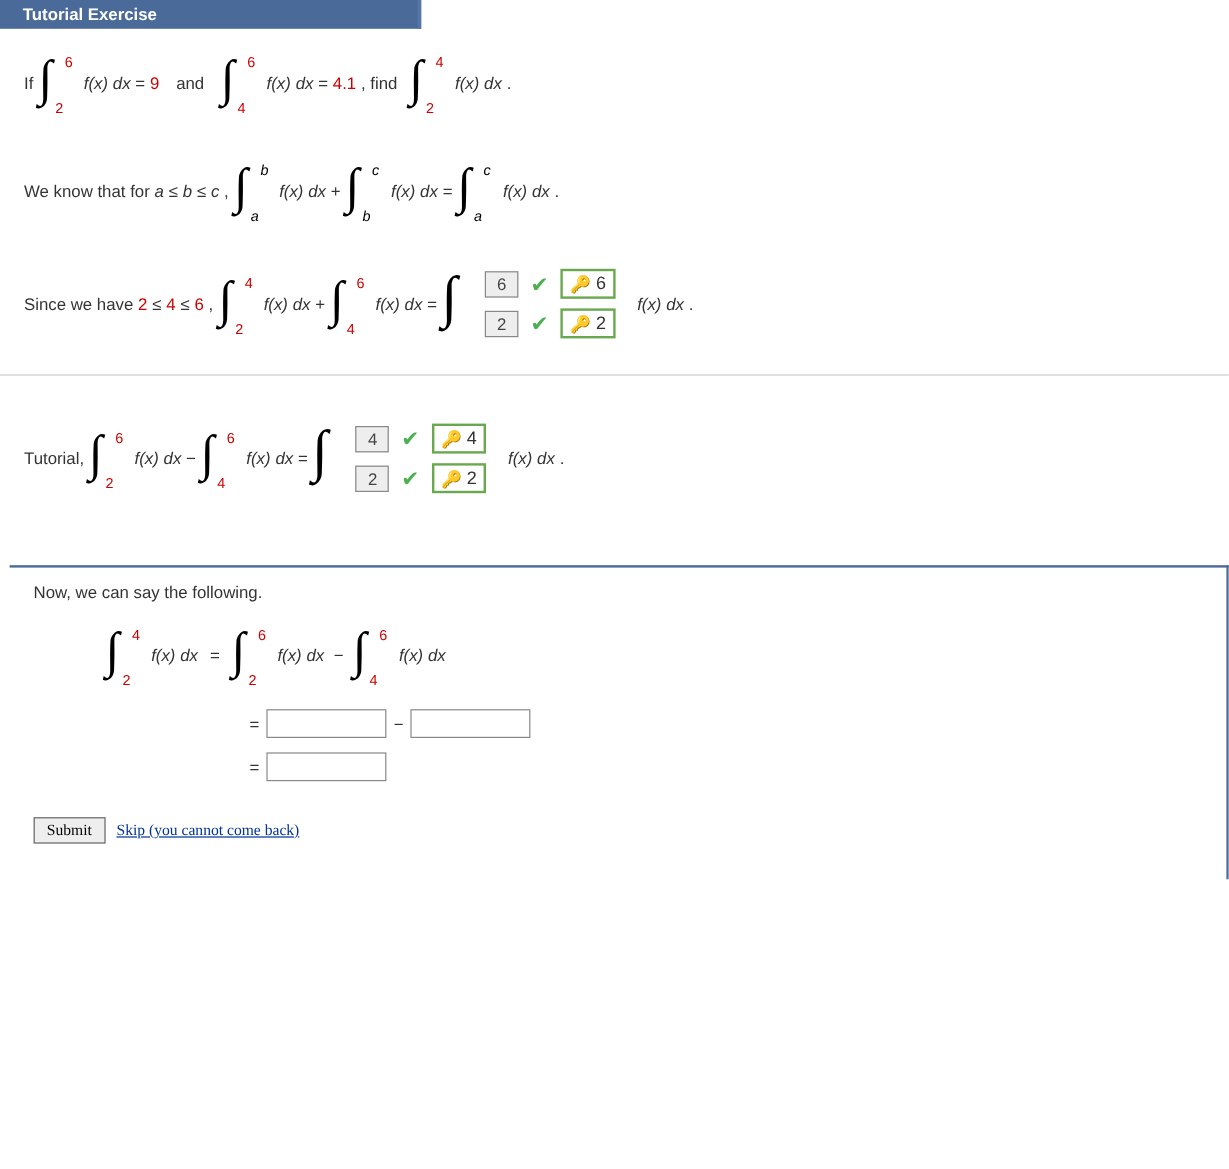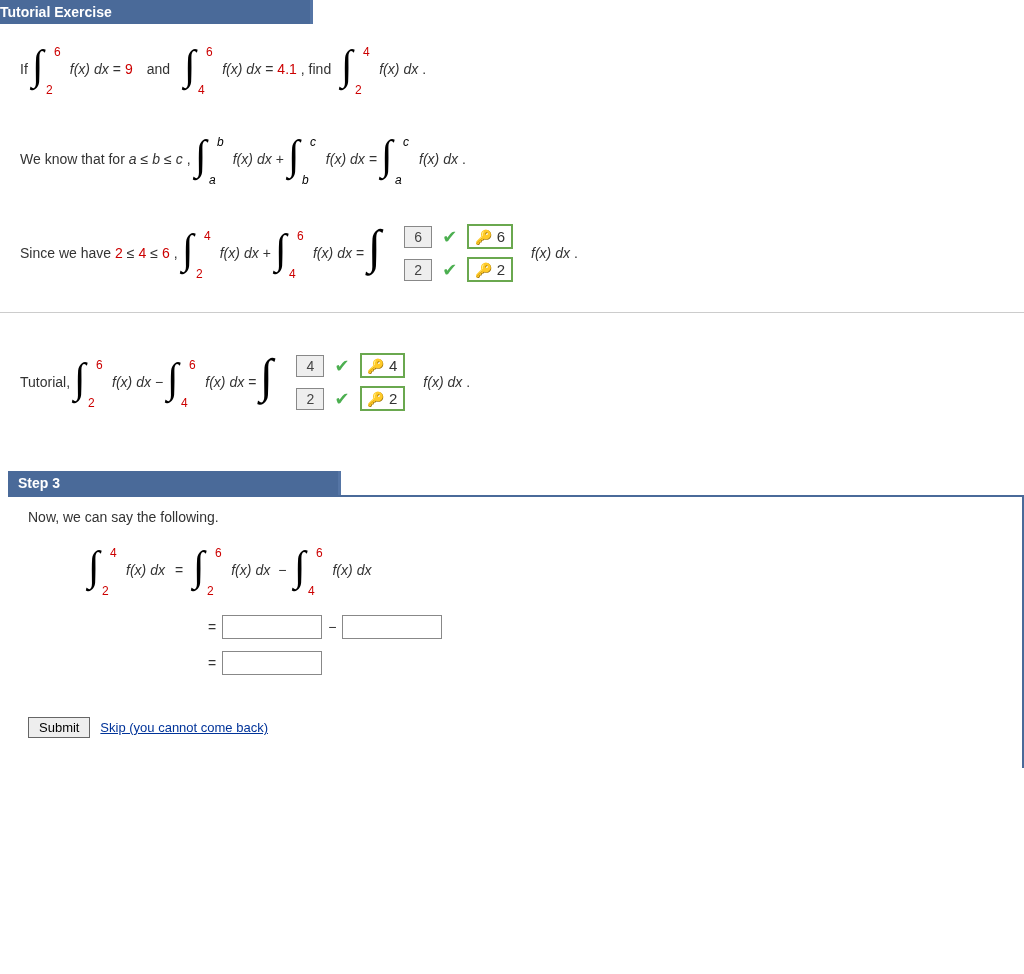--- a/index.html
+++ b/index.html
@@ -7,21 +7,21 @@
     font-size: 14px;
     margin: 0;
     padding: 0;
     color: #333;
     width: 1024px;
   }
   .header {
     background: #4a6a99;
     color: #fff;
     font-weight: bold;
-    padding: 4px 0;
+    padding: 4px 19px;
     font-size: 14px;
     width: 310px;
     border-right: 3px solid #5575a5;
   }
   .content { padding: 10px 20px 0 20px; }
   .exercise-row { display: flex; align-items: center; gap: 4px; margin: 10px 0 40px 0; }
   .italic { font-style: italic; }
   .red { color: #c00; }
   .step-title { font-weight: bold; margin: 20px 0 10px 0; font-size: 14px; color:#333;}
   .step-row { display: flex; align-items: center; gap: 4px; margin: 20px 0; }
@@ -264,23 +264,20 @@
     <span class="italic" style="margin-left:6px;">f(x)</span>
     <span class="italic"> dx</span>
     <span>.</span>
   </div>
 
 </div>
 
 <div style="height:40px;"></div>
 
 <div style="margin-left:8px;">
-<div class="step3-header">
-  <span>Step 3</span>
-</div>
 <div class="step3-box">
   <div style="margin-bottom:14px;">Now, we can say the following.</div>
 
   <div class="step-row" style="margin-left:60px;">
     <svg class="integral" width="34" height="50">
       <text x="0" y="35" font-size="42" font-family="serif">∫</text>
       <text x="22" y="12" font-size="12" fill="#c00">4</text>
       <text x="14" y="50" font-size="12" fill="#c00">2</text>
     </svg>
     <span class="italic">f(x)</span>
@@ -308,18 +305,18 @@
     <input class="text-input" type="text" style="">
     <span> − </span>
     <input class="text-input" type="text" style="">
   </div>
 
   <div class="eq-row" style="margin-left:180px;">
     <span> = </span>
     <input class="text-input" type="text" style="">
   </div>
 
-  <div style="margin-top:42px;">
+  <div style="margin-top:30px;font-family:Liberation Serif, serif;">
     <button class="btn">Submit</button>
     <a href="#" class="skip-link">Skip (you cannot come back)</a>
   </div>
 </div>
 </div>
 
 </body></html>

